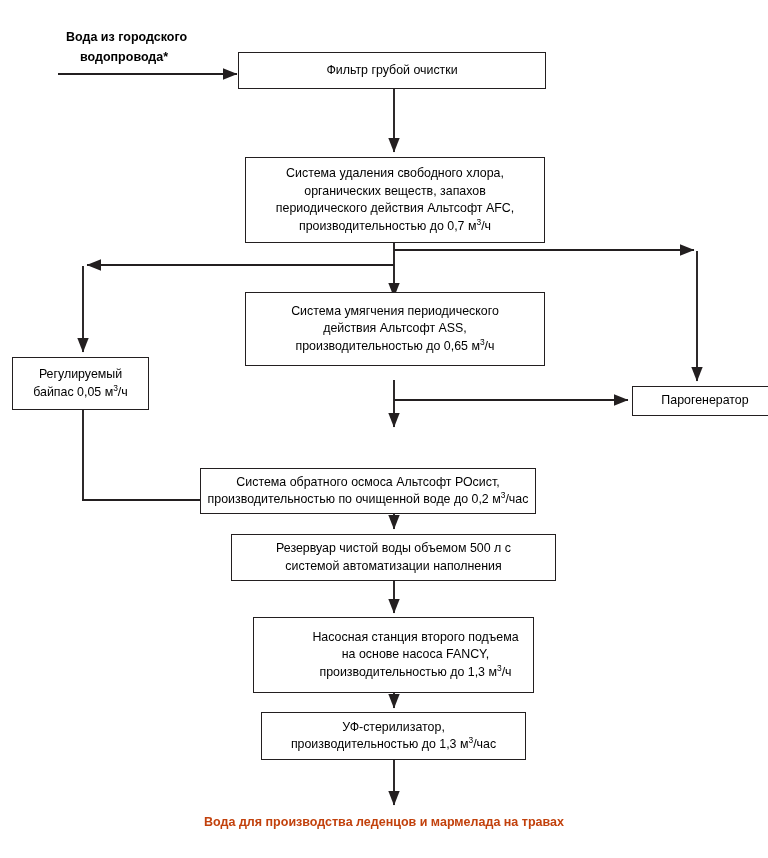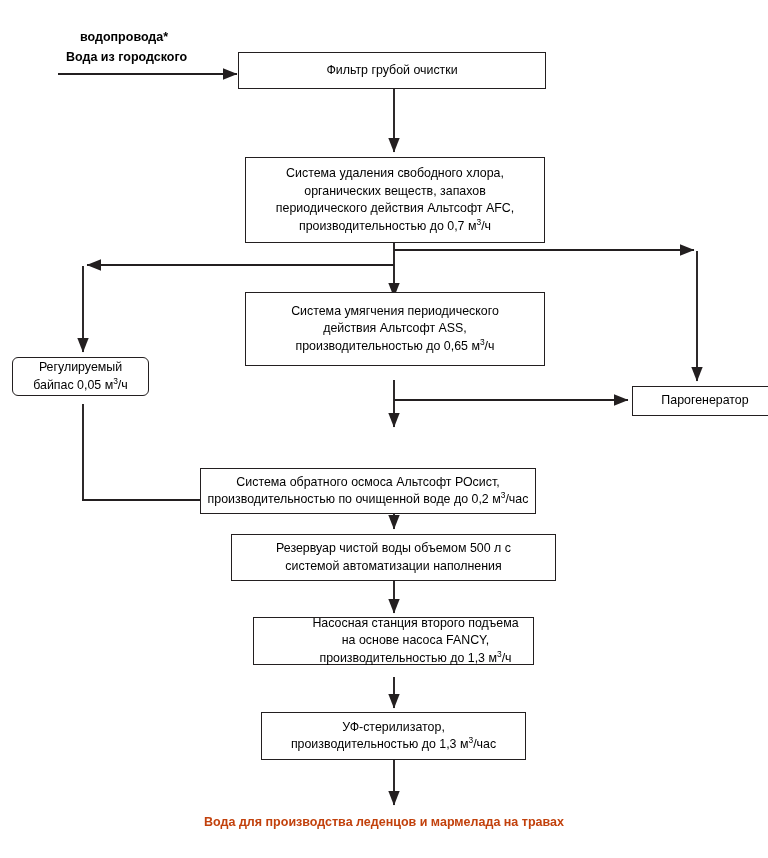--- a/index.html
+++ b/index.html
@@ -99,22 +99,22 @@
 
     <line x1="394" y1="581" x2="394" y2="613" marker-end="url(#arrow)"></line>
 
     <line x1="394" y1="677" x2="394" y2="708" marker-end="url(#arrow)"></line>
 
     <line x1="394" y1="760" x2="394" y2="805" marker-end="url(#arrow)"></line>
   </g>
 </svg>
 
 <div class="caption-top" style="left:66px; top:28px; width:190px; text-align:left;">
+  <span class="ln">Вода из городского</span>
   <span class="ln" style="padding-left:14px;">водопровода*</span>
-  <span class="ln">Вода из городского</span>
 </div>
 
 <div class="flow-box" style="left:238px; top:52px; width:308px; height:37px;">
   <span class="lines">
     <span class="ln">Фильтр грубой очистки</span>
   </span>
 </div>
 
 <div class="flow-box" style="left:245px; top:157px; width:300px; height:86px;">
   <span class="lines">
@@ -126,21 +126,21 @@
 </div>
 
 <div class="flow-box" style="left:245px; top:292px; width:300px; height:74px;">
   <span class="lines">
     <span class="ln">Система умягчения периодического</span>
     <span class="ln">действия Альтсофт ASS,</span>
     <span class="ln">производительностью до 0,65 м<sup>3</sup>/ч</span>
   </span>
 </div>
 
-<div class="flow-box" style="left:12px; top:357px; width:137px; height:39px;border-radius:6px;">
+<div class="flow-box" style="left:12px; top:357px; width:137px; height:53px;">
   <span class="lines">
     <span class="ln">Регулируемый</span>
     <span class="ln">байпас 0,05 м<sup>3</sup>/ч</span>
   </span>
 </div>
 
 <div class="flow-box" style="left:632px; top:386px; width:146px; height:30px;">
   <span class="lines">
     <span class="ln">Парогенератор</span>
   </span>
@@ -153,21 +153,21 @@
   </span>
 </div>
 
 <div class="flow-box" style="left:231px; top:534px; width:325px; height:47px;">
   <span class="lines">
     <span class="ln">Резервуар чистой воды объемом 500 л с</span>
     <span class="ln">системой автоматизации наполнения</span>
   </span>
 </div>
 
-<div class="flow-box" style="left:253px; top:617px; width:281px; height:48px;padding-left:44px;">
+<div class="flow-box" style="left:253px; top:617px; width:281px; height:76px;padding-left:44px;">
   <span class="lines">
     <span class="ln">Насосная станция второго подъема</span>
     <span class="ln">на основе насоса FANCY,</span>
     <span class="ln">производительностью до 1,3 м<sup>3</sup>/ч</span>
   </span>
 </div>
 
 <div class="flow-box" style="left:261px; top:712px; width:265px; height:48px;">
   <span class="lines">
     <span class="ln">УФ-стерилизатор,</span>

